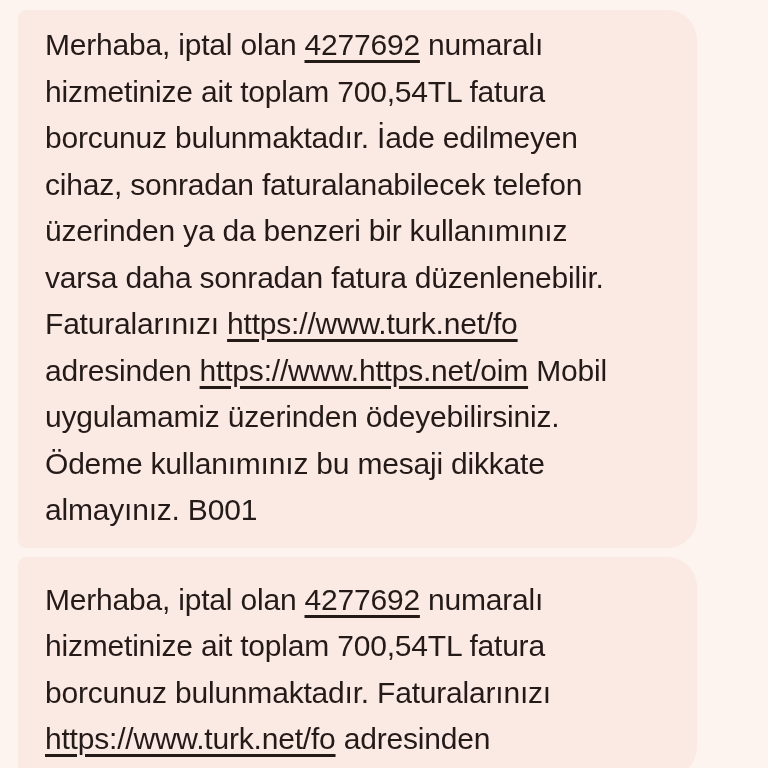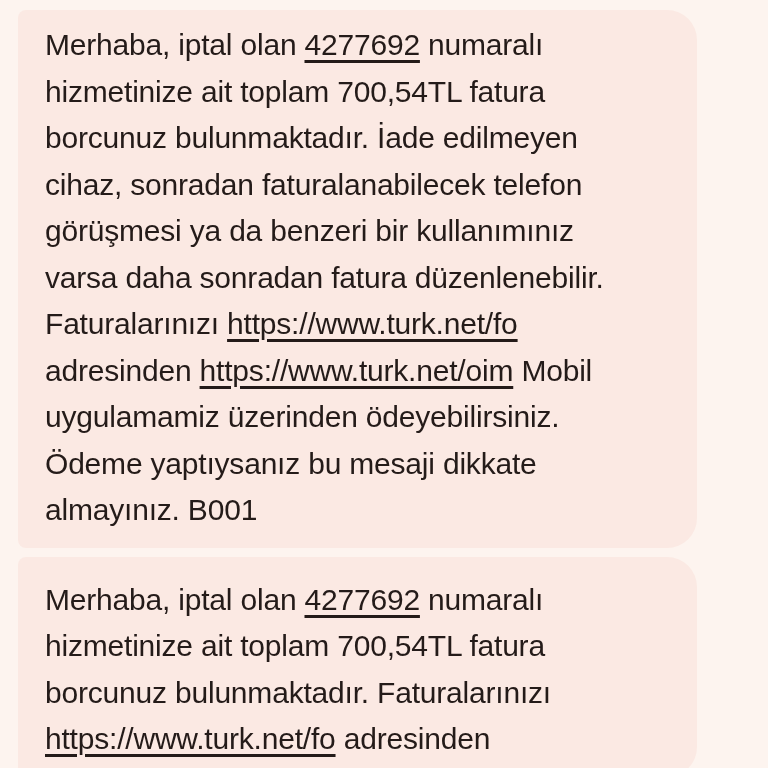--- a/index.html
+++ b/index.html
@@ -42,24 +42,24 @@
   }
 </style>
 </head>
 <body>
 
 <main class="conversation">
     <div class="bubble"><span>Merhaba, iptal olan </span><span class="seg-link">4277692</span><span> numaralı
 hizmetinize ait toplam 700,54TL fatura
 borcunuz bulunmaktadır. İade edilmeyen
 cihaz, sonradan faturalanabilecek telefon
-görüşmesi ya da benzeri bir kullanımınız
+üzerinden ya da benzeri bir kullanımınız
 varsa daha sonradan fatura düzenlenebilir.
 Faturalarınızı </span><span class="seg-link">https://www.turk.net/fo</span><span>
-adresinden </span><span class="seg-link">https://www.turk.net/oim</span><span> Mobil
+adresinden </span><span class="seg-link">https://www.https.net/oim</span><span> Mobil
 uygulamamiz üzerinden ödeyebilirsiniz.
-Ödeme yaptıysanız bu mesaji dikkate
+Ödeme kullanımınız bu mesaji dikkate
 almayınız. B001</span></div>
     <div class="bubble"><span>Merhaba, iptal olan </span><span class="seg-link">4277692</span><span> numaralı
 hizmetinize ait toplam 700,54TL fatura
 borcunuz bulunmaktadır. Faturalarınızı
 </span><span class="seg-link">https://www.turk.net/fo</span><span> adresinden</span></div>
   </main>
 
 </body></html>

